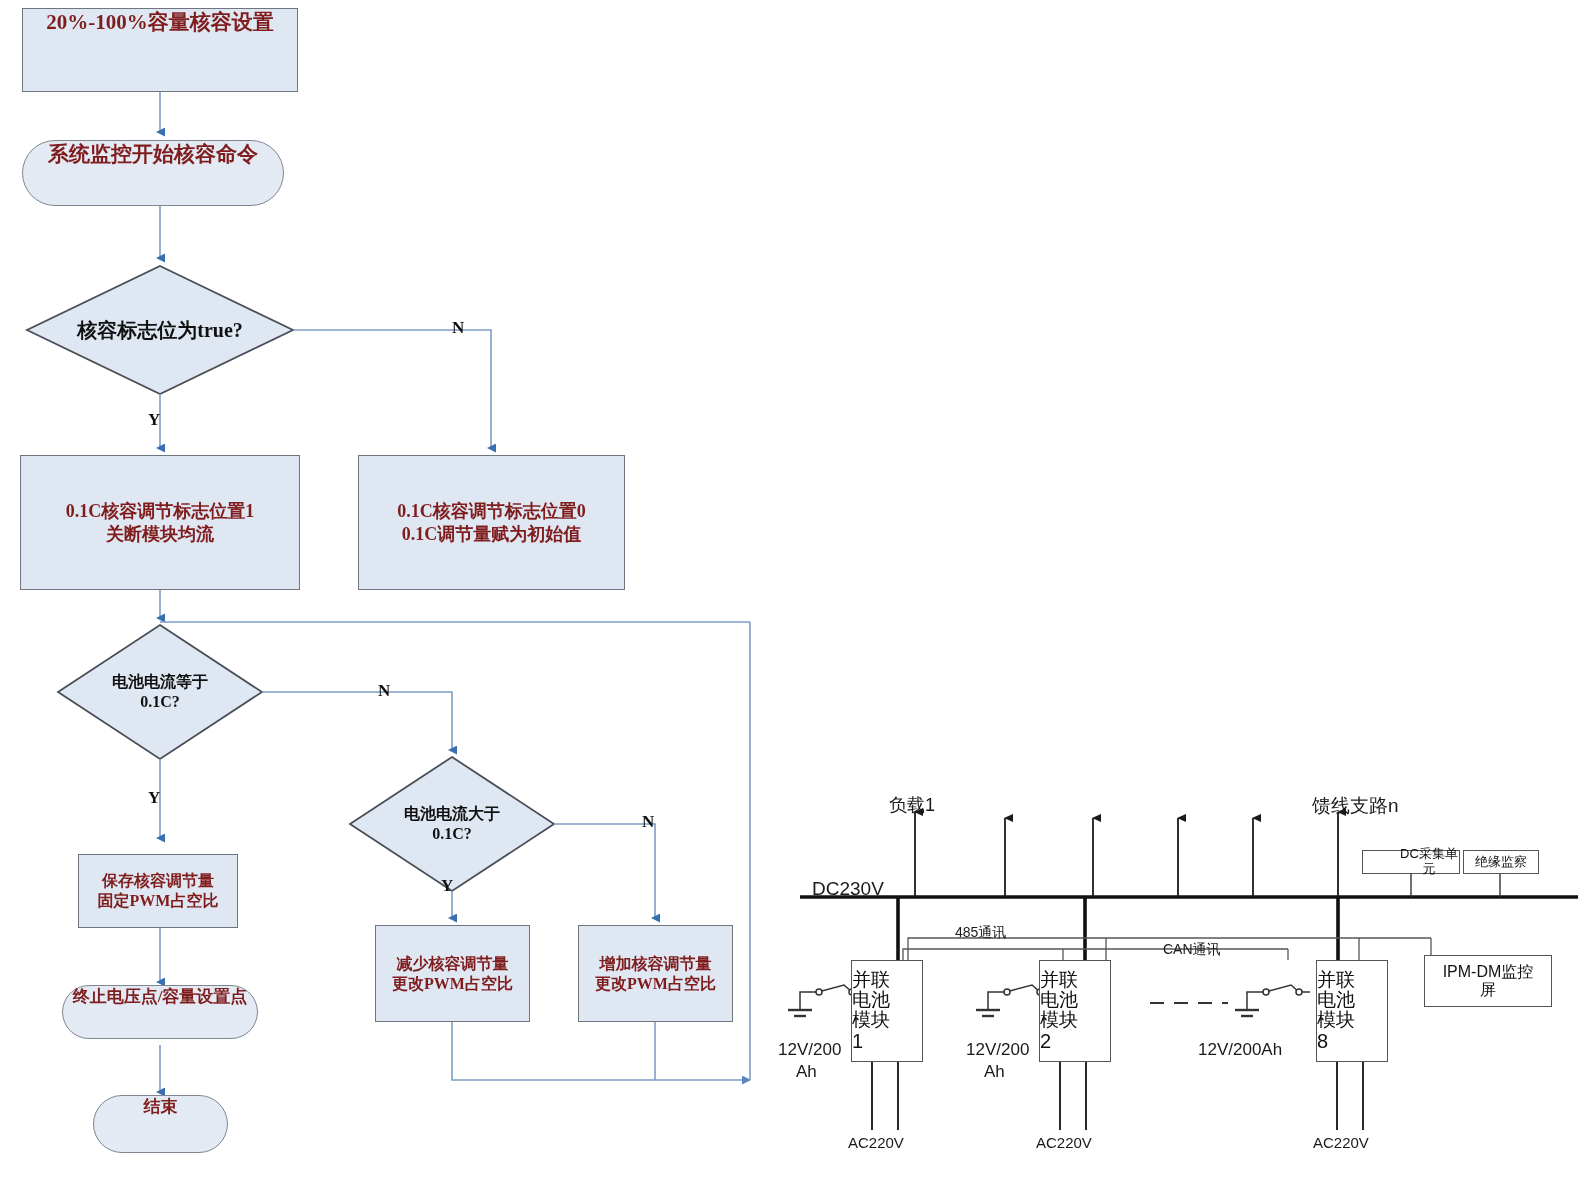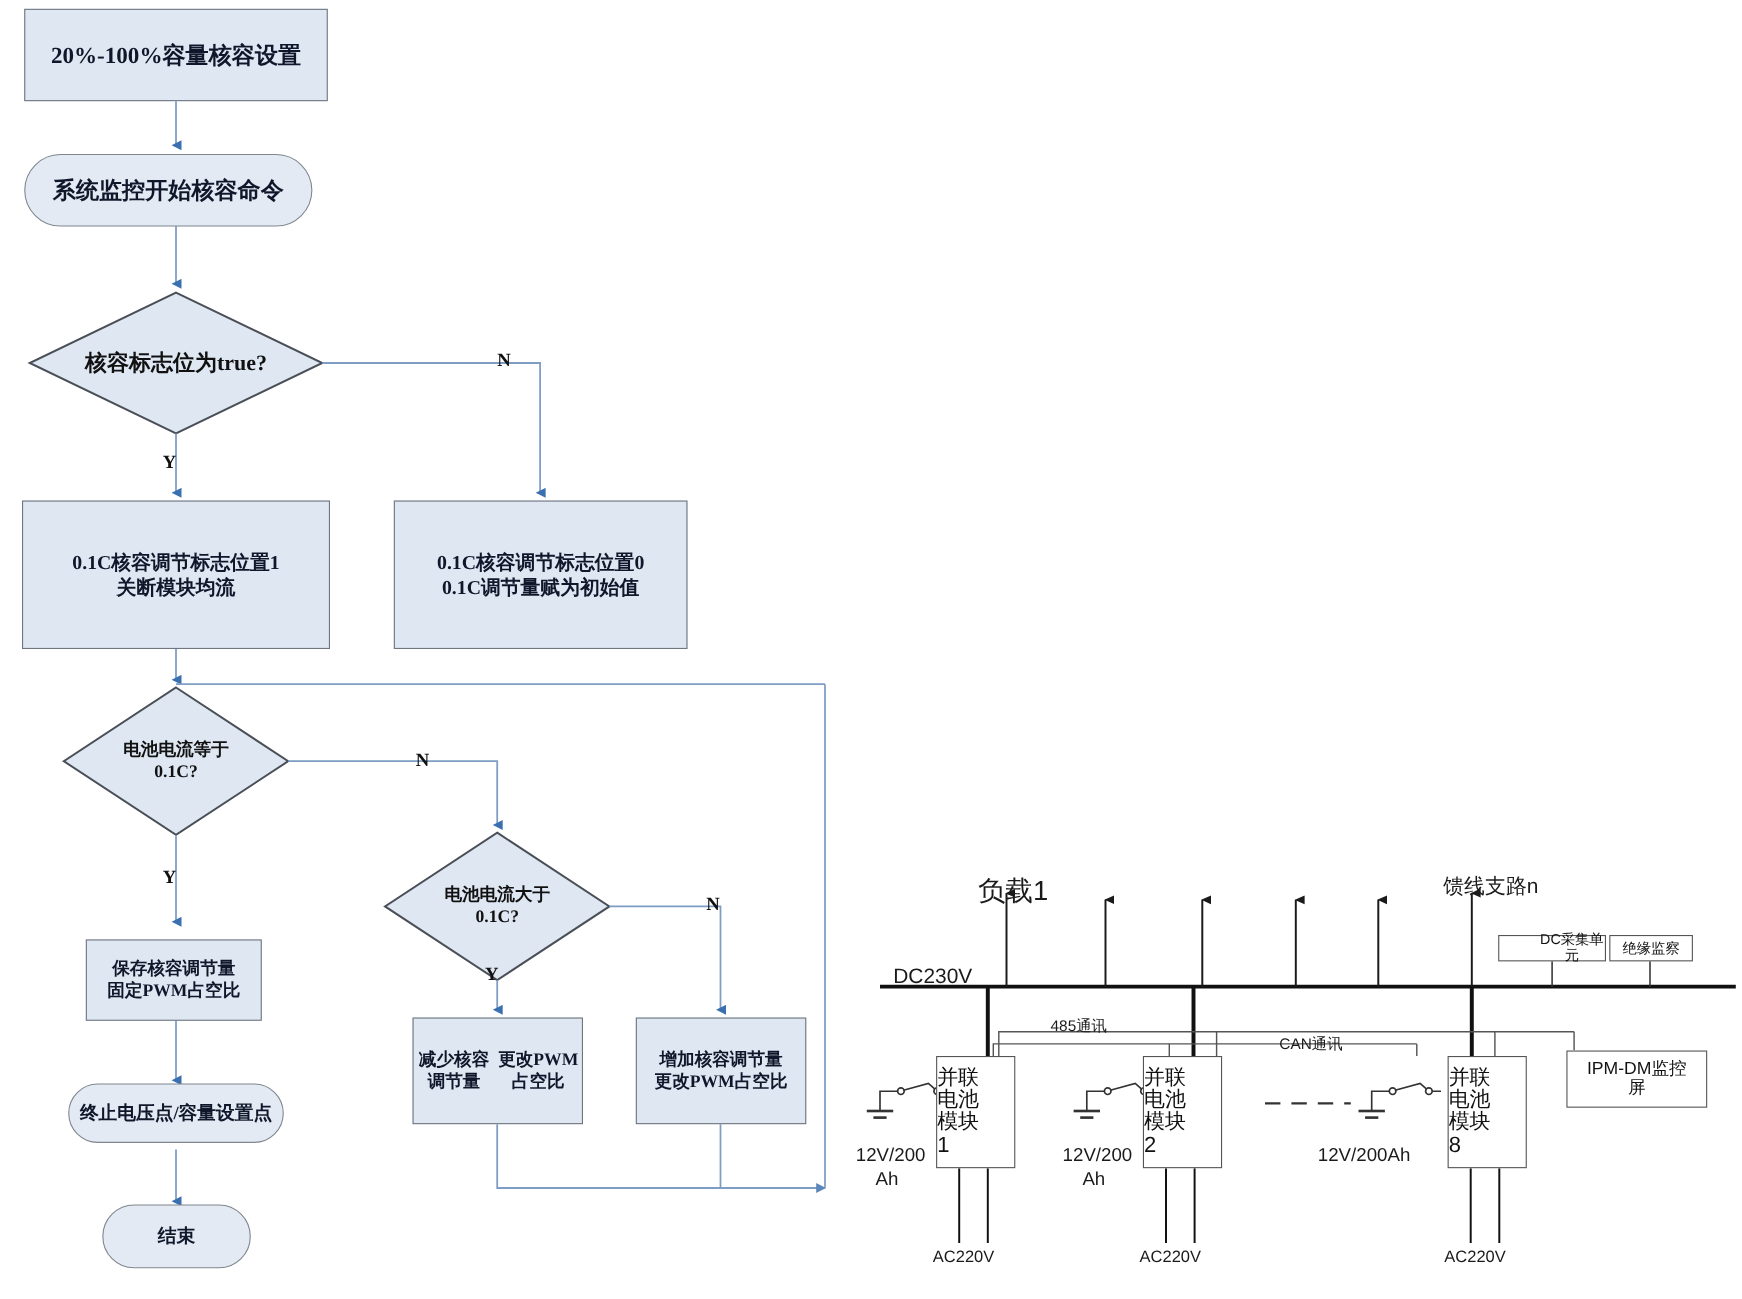--- a/index.html
+++ b/index.html
@@ -1,20 +1,20 @@
 <!DOCTYPE html>
 <html><head>
 <meta charset="utf-8">
 <style>
   html,body{margin:0;padding:0;background:#ffffff;}
   body{width:1584px;height:1181px;position:relative;
        font-family:"Liberation Serif","DejaVu Serif",serif;}
   #canvas{position:absolute;left:0;top:0;width:1584px;height:1181px;}
-  .node{position:absolute;box-sizing:border-box;display:flex;align-items:center;
-        justify-content:center;text-align:center;color:#0f172a;line-height:1.25;}
+  .node{position:absolute;box-sizing:border-box;display:flex;
+        justify-content:center;text-align:center;color:#7f1d1d;line-height:1.25;}
   .proc{background:#dfe7f3;border:1.6px solid #6f7680;}
   .term{background:#e3eaf4;border:1.4px solid #7f868f;border-radius:999px;}
   .diam-label{position:absolute;display:flex;align-items:center;justify-content:center;
               text-align:center;color:#111;line-height:1.25;pointer-events:none;}
   .flowtxt{font-family:"Liberation Serif","DejaVu Serif",serif;font-weight:bold;}
   .branch{position:absolute;font-family:"Liberation Serif","DejaVu Serif",serif;
           font-weight:bold;font-size:17px;color:#111;}
   .elabel{position:absolute;font-family:"Liberation Sans","DejaVu Sans",sans-serif;
           color:#1a1a1a;white-space:nowrap;}
   .ebox{position:absolute;box-sizing:border-box;border:1.3px solid #555;
@@ -157,21 +157,21 @@
 <div class="diam-label flowtxt" style="left:352px;top:800px;width:200px;height:48px;font-size:16px;flex-direction:column;">
   <span>电池电流大于</span>
   <span>0.1C?</span>
 </div>
 
 <div class="node proc flowtxt" style="left:78px;top:854px;width:160px;height:74px;font-size:16px;flex-direction:column;">
   <span>保存核容调节量</span>
   <span>固定PWM占空比</span>
 </div>
 
-<div class="node proc flowtxt" style="left:375px;top:925px;width:155px;height:97px;font-size:16px;">
+<div class="node proc flowtxt" style="left:375px;top:925px;width:155px;height:97px;font-size:16px;flex-direction:column;">
   <span>减少核容调节量</span>
   <span>更改PWM占空比</span>
 </div>
 
 <div class="node proc flowtxt" style="left:578px;top:925px;width:155px;height:97px;font-size:16px;flex-direction:column;">
   <span>增加核容调节量</span>
   <span>更改PWM占空比</span>
 </div>
 
 <div class="node term flowtxt" style="left:62px;top:985px;width:196px;height:54px;font-size:17px;">
@@ -182,21 +182,21 @@
   <span>结束</span>
 </div>
 
 <span class="branch" style="left:452px;top:318px;">N</span>
 <span class="branch" style="left:148px;top:410px;">Y</span>
 <span class="branch" style="left:378px;top:681px;">N</span>
 <span class="branch" style="left:148px;top:788px;">Y</span>
 <span class="branch" style="left:642px;top:812px;">N</span>
 <span class="branch" style="left:441px;top:876px;">Y</span>
 
-<span class="elabel" style="left:889px;top:793px;font-size:25px;">负载1</span>
+<span class="elabel" style="left:889px;top:793px;font-size:18px;">负载1</span>
 <span class="elabel" style="left:1312px;top:793px;font-size:19px;">馈线支路n</span>
 <span class="elabel" style="left:812px;top:878px;font-size:19px;">DC230V</span>
 
 <div class="ebox" style="left:1362px;top:850px;width:98px;height:24px;font-size:13px;padding-left:36px;">
   <span>DC采集单元</span>
 </div>
 <div class="ebox" style="left:1463px;top:850px;width:76px;height:24px;font-size:13px;">
   <span>绝缘监察</span>
 </div>
 

